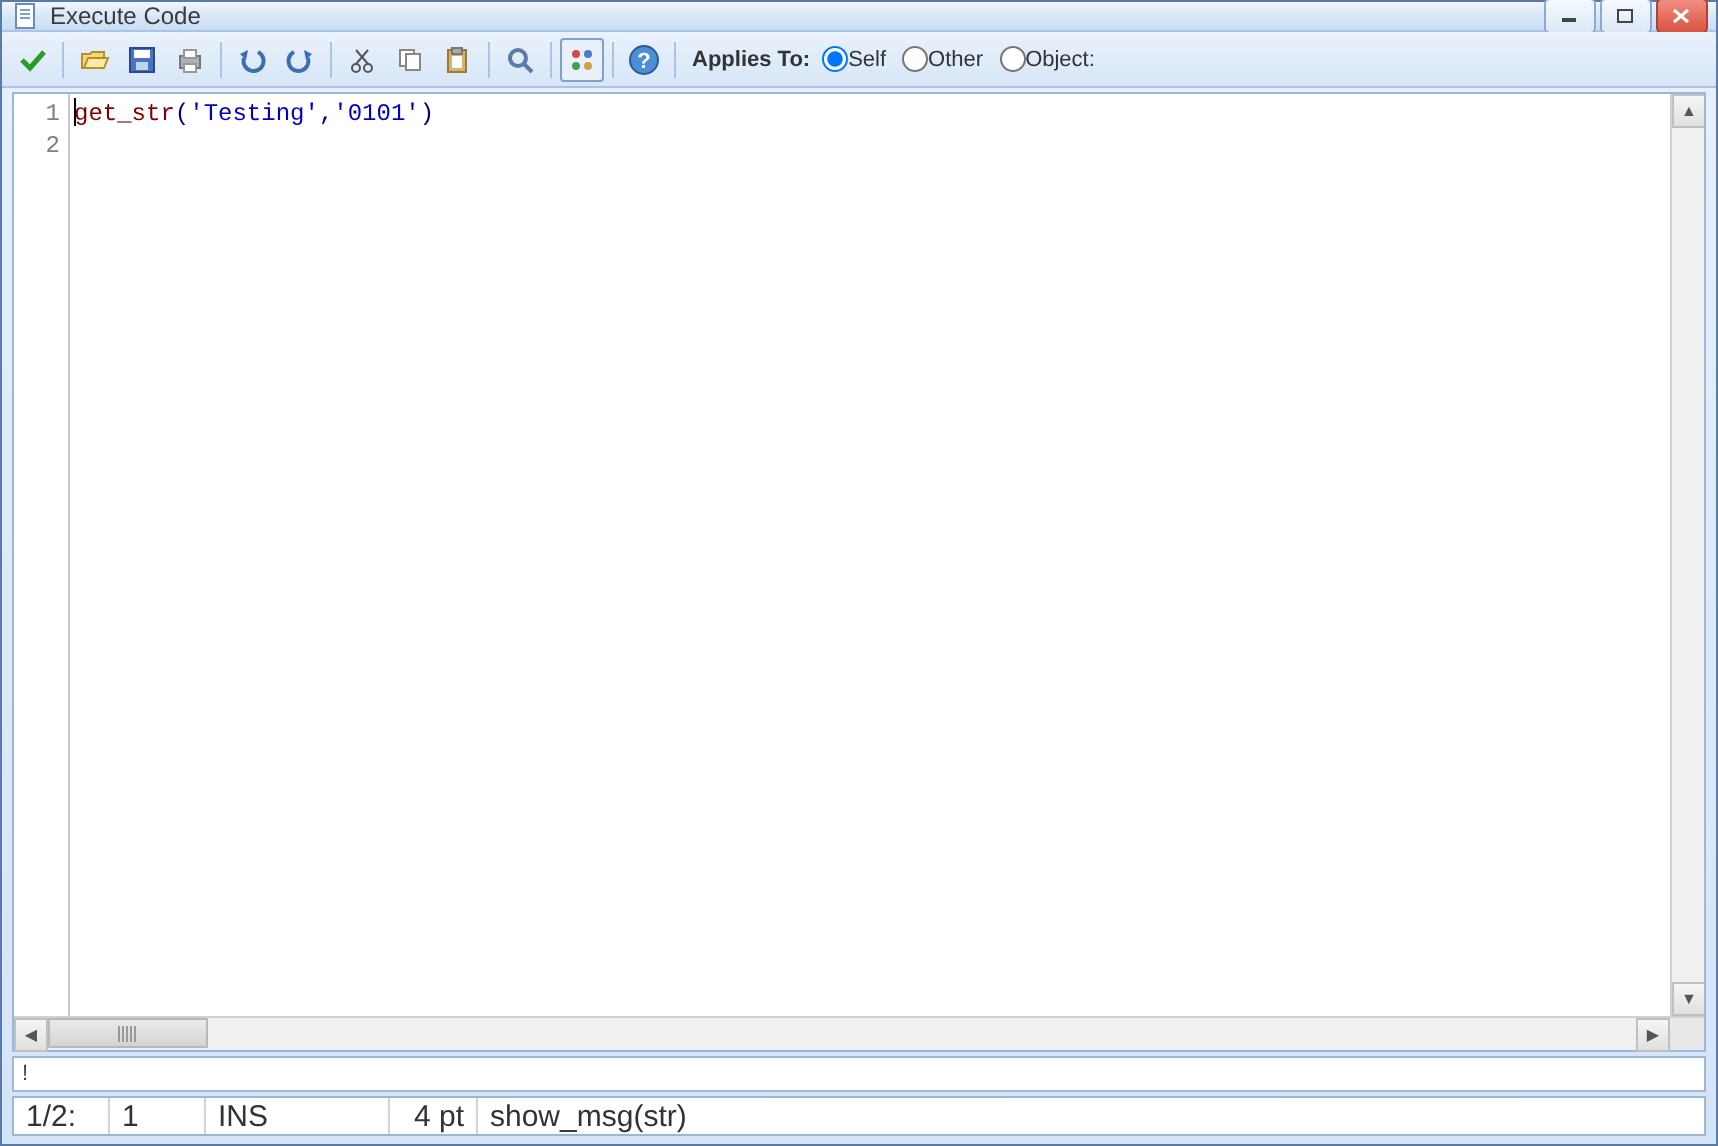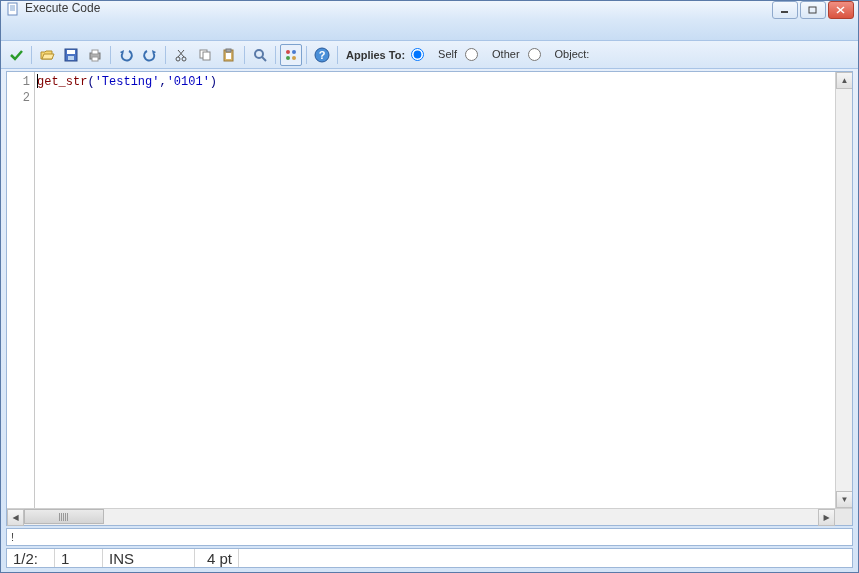--- a/index.html
+++ b/index.html
@@ -14,25 +14,25 @@
 }
 .window {
   width: 859px;
   height: 573px;
   border: 1px solid #5a7aa8;
   background: linear-gradient(to bottom, #e8f0fb 0%, #d4e4f7 100%);
   display: flex;
   flex-direction: column;
 }
 .titlebar {
-  height: 40px;
+  height: 15px;
   background: linear-gradient(to bottom, #f0f6fd 0%, #d8e7f8 50%, #c8ddf4 100%);
   border-bottom: 1px solid #a9c4e6;
   display: flex;
-  align-items: flex-start;
+  align-items: center;
   padding: 0 4px;
 }
 .titlebar .title-icon {
   width: 16px; height: 16px;
   margin-right: 4px;
   display: flex; align-items: center; justify-content: center;
 }
 .titlebar .title-text {
   flex: 1;
   color: #3a3a3a;
@@ -74,21 +74,21 @@
   width: 1px; height: 18px;
   background: #a9c4e6;
   margin: 0 2px;
 }
 .tb-label {
   font-weight: bold;
   color: #333;
   margin: 0 4px;
 }
 .radio-group { display: flex; align-items: center; gap: 2px; }
-.radio-wrap { display: flex; gap: 14px; margin-right: 6px; }
+.radio-wrap { display: flex; align-items: center; gap: 0; margin-right: 6px; }
 .radio-wrap input { margin: 0; }
 .radio-wrap label { color: #333; }
 .editor-wrap {
   flex: 1;
   margin: 2px 5px;
   border: 1px solid #9db7d8;
   background: #fff;
   display: flex;
   flex-direction: column;
   position: relative;
@@ -376,15 +376,16 @@
 
   <div class="msgbar">
     <span>!</span>
   </div>
 
   <div class="statusbar">
     <div class="cell pos">1/2:</div>
     <div class="cell col">1</div>
     <div class="cell ins">INS</div>
     <div class="cell pt">4 pt</div>
+    <div class="cell hint">show_msg(str)</div>
   </div>
 
 </div>
 
 </body></html>

